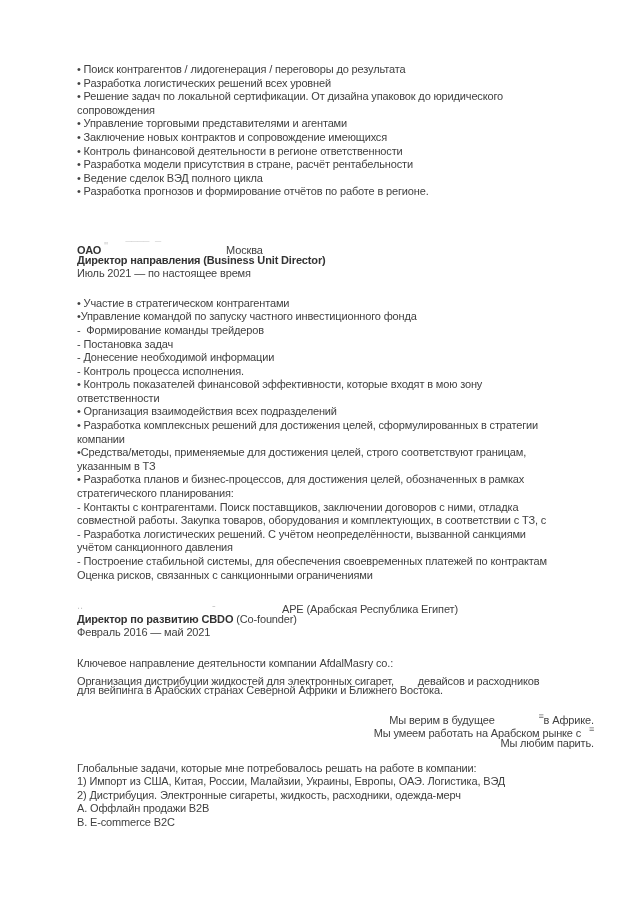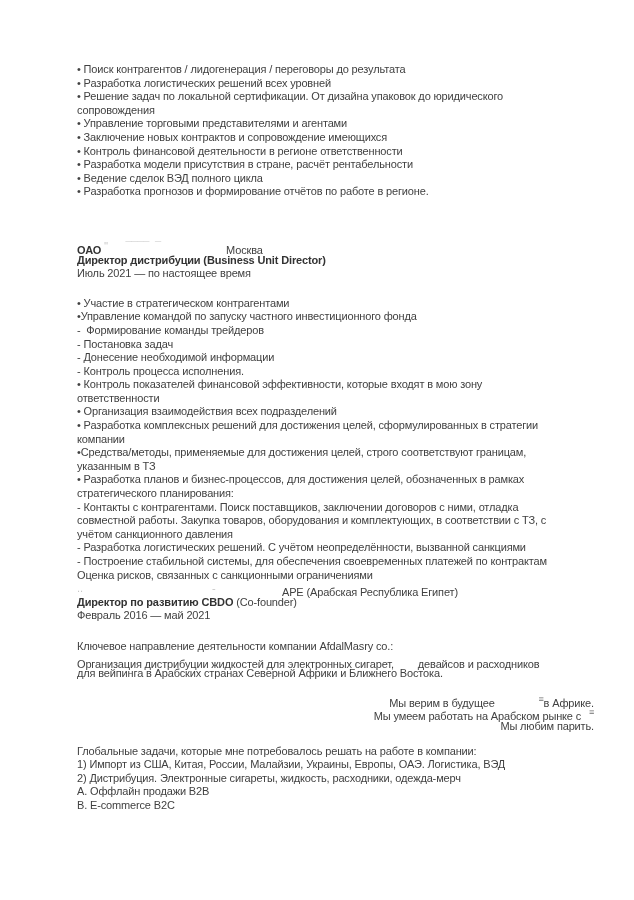--- a/index.html
+++ b/index.html
@@ -59,47 +59,47 @@
       <div class="line"><span class="run">сопровождения</span></div>
       <div class="line"><span class="run">• Управление торговыми представителями и агентами</span></div>
       <div class="line"><span class="run">• Заключение новых контрактов и сопровождение имеющихся</span></div>
       <div class="line"><span class="run">• Контроль финансовой деятельности в регионе ответственности</span></div>
       <div class="line"><span class="run">• Разработка модели присутствия в стране, расчёт рентабельности</span></div>
       <div class="line"><span class="run">• Ведение сделок ВЭД полного цикла</span></div>
       <div class="line"><span class="run">• Разработка прогнозов и формирование отчётов по работе в регионе.</span></div>
     </div>
     <div class="block" style="margin-top: 41px;">
       <div class="line"><span class="run bold">ОАО </span><span class="redacted red-light" style="width: 122px;">''      ¯¯¯¯  ¯</span><span class="run">Москва</span></div>
-      <div class="line"><span class="run bold">Директор дистрибуции (Business Unit Director)</span></div>
+      <div class="line"><span class="run bold">Директор направления (Business Unit Director)</span></div>
       <div class="line"><span class="run">Июль 2021 — по настоящее время</span></div>
     </div>
     <div class="block" style="margin-top: 16px;">
       <div class="line"><span class="run">• Участие в стратегическом контрагентами</span></div>
       <div class="line"><span class="run">•Управление командой по запуску частного инвестиционного фонда</span></div>
       <div class="line"><span class="run">-  Формирование команды трейдеров</span></div>
       <div class="line"><span class="run">- Постановка задач</span></div>
       <div class="line"><span class="run">- Донесение необходимой информации</span></div>
       <div class="line"><span class="run">- Контроль процесса исполнения.</span></div>
       <div class="line"><span class="run">• Контроль показателей финансовой эффективности, которые входят в мою зону</span></div>
       <div class="line"><span class="run">ответственности</span></div>
       <div class="line"><span class="run">• Организация взаимодействия всех подразделений</span></div>
       <div class="line"><span class="run">• Разработка комплексных решений для достижения целей, сформулированных в стратегии</span></div>
       <div class="line"><span class="run">компании</span></div>
       <div class="line"><span class="run">•Средства/методы, применяемые для достижения целей, строго соответствуют границам,</span></div>
       <div class="line"><span class="run">указанным в ТЗ</span></div>
       <div class="line"><span class="run">• Разработка планов и бизнес-процессов, для достижения целей, обозначенных в рамках</span></div>
       <div class="line"><span class="run">стратегического планирования:</span></div>
       <div class="line"><span class="run">- Контакты с контрагентами. Поиск поставщиков, заключении договоров с ними, отладка</span></div>
       <div class="line"><span class="run">совместной работы. Закупка товаров, оборудования и комплектующих, в соответствии с ТЗ, с</span></div>
+      <div class="line"><span class="run">- Разработка логистических решений. С учётом неопределённости, вызванной санкциями</span></div>
       <div class="line"><span class="run">учётом санкционного давления</span></div>
-      <div class="line"><span class="run">- Разработка логистических решений. С учётом неопределённости, вызванной санкциями</span></div>
       <div class="line"><span class="run">- Построение стабильной системы, для обеспечения своевременных платежей по контрактам</span></div>
       <div class="line"><span class="run">Оценка рисков, связанных с санкционными ограничениями</span></div>
     </div>
-    <div class="block" style="">
+    <div class="block" style="margin-top: 17px;">
       <div class="line"><span class="redacted red-light" style="width: 135px;">..</span><span class="redacted red-light" style="width: 70px;">-</span><span class="run">АРЕ (Арабская Республика Египет)</span></div>
       <div class="line"><span class="run bold">Директор по развитию CBDO </span><span class="run">(Co-founder)</span></div>
       <div class="line"><span class="run">Февраль 2016 — май 2021</span></div>
     </div>
     <div class="block" style="margin-top: 17px;">
       <div class="line"><span class="run">Ключевое направление деятельности компании AfdalMasry co.:</span></div>
       <div class="line"><span class="run">Организация дистрибуции жидкостей для электронных сигарет,</span><span class="redacted red-light" style="width: 24px;"></span><span class="run">девайсов и расходников</span></div>
       <div class="line"><span class="run">для вейпинга в Арабских странах Северной Африки и Ближнего Востока.</span></div>
     </div>
     <div class="block" style="margin-top: 12px; text-align: right;">

